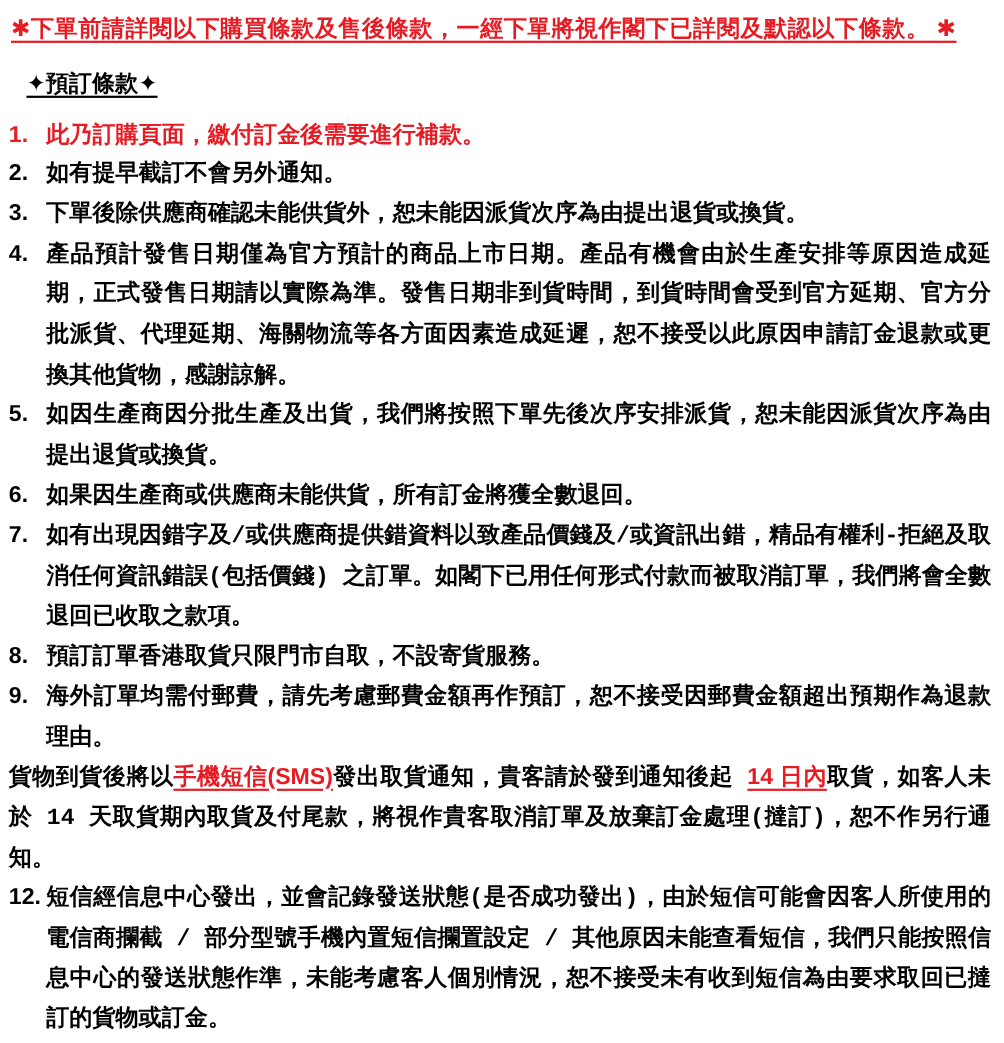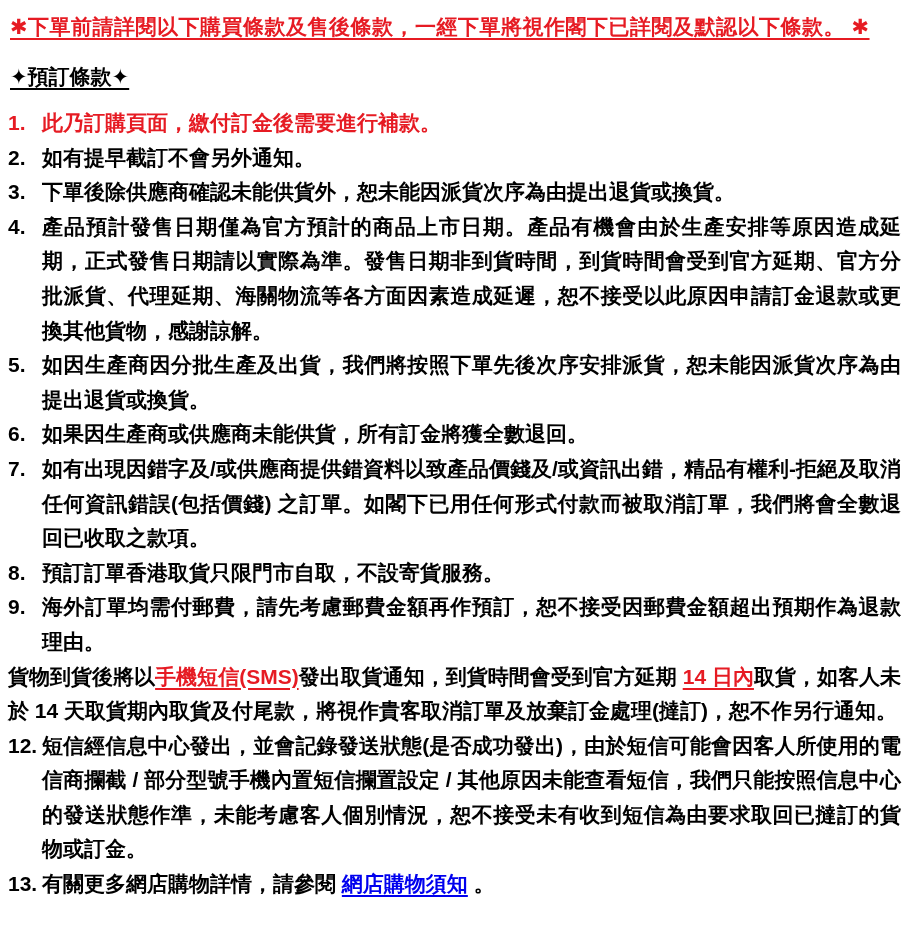--- a/index.html
+++ b/index.html
@@ -25,41 +25,41 @@
     margin: 2px 0 0 2px;
     letter-spacing: 0.5px;
     white-space: nowrap;
   }
   .section-header {
     color: var(--text, #000);
     font-size: 21px;
     line-height: 30px;
     text-decoration: underline;
     text-underline-offset: 4px;
-    margin: 20px 0 0 2px;
+    margin: 20px 0 0 16px;
     display: inline-block;
   }
   .terms {
     margin-top: 14px;
   }
   .term {
     display: flex;
     font-size: 21px;
     line-height: 34.6px;
   }
   .term-num {
     flex: 0 0 34px;
     white-space: nowrap;
   }
   .term-body {
     flex: 1;
     text-align: justify;
     text-justify: inter-ideograph;
   }
-  .seg-normal { color: var(--text, #000); }
+  .seg-normal { color: var(--text, #000); font-family: Liberation Mono, monospace; }
   .seg-red { color: var(--red, #e61b23); }
   .num-red { color: var(--red, #e61b23); }
   .seg-red-underline {
     color: var(--red, #e61b23);
     text-decoration: underline;
     text-underline-offset: 4px;
     margin-top: 16px;
   }
   .seg-link {
     color: var(--blue, #0000ee);
@@ -109,21 +109,21 @@
       </div>
       <div class="term">
         <span class="term-num">8.</span>
         <span class="term-body"><span class="seg-normal">預訂訂單香港取貨只限門市自取，不設寄貨服務。</span></span>
       </div>
       <div class="term">
         <span class="term-num">9.</span>
         <span class="term-body"><span class="seg-normal">海外訂單均需付郵費，請先考慮郵費金額再作預訂，恕不接受因郵費金額超出預期作為退款理由。</span></span>
       </div>
       <div class="term">
-        <span class="term-body"><span class="seg-normal">貨物到貨後將以</span><span class="seg-red-underline">手機短信(SMS)</span><span class="seg-normal">發出取貨通知，到貨時間會受到官方延期 </span><span class="seg-red-underline">14 日內</span><span class="seg-normal">取貨，如客人未於 14 天取貨期內取貨及付尾款，將視作貴客取消訂單及放棄訂金處理(撻訂)，恕不作另行通知。</span></span>
+        <span class="term-body"><span class="seg-normal">貨物到貨後將以</span><span class="seg-red-underline">手機短信(SMS)</span><span class="seg-normal">發出取貨通知，貴客請於發到通知後起 </span><span class="seg-red-underline">14 日內</span><span class="seg-normal">取貨，如客人未於 14 天取貨期內取貨及付尾款，將視作貴客取消訂單及放棄訂金處理(撻訂)，恕不作另行通知。</span></span>
       </div>
       <div class="term">
         <span class="term-num">12.</span>
         <span class="term-body"><span class="seg-normal">短信經信息中心發出，並會記錄發送狀態(是否成功發出)，由於短信可能會因客人所使用的電信商攔截 / 部分型號手機內置短信攔置設定 / 其他原因未能查看短信，我們只能按照信息中心的發送狀態作準，未能考慮客人個別情況，恕不接受未有收到短信為由要求取回已撻訂的貨物或訂金。</span></span>
       </div>
       <div class="term">
         <span class="term-num">13.</span>
         <span class="term-body"><span class="seg-normal">有關更多網店購物詳情，請參閱 </span><span class="seg-link">網店購物須知</span><span class="seg-normal"> 。</span></span>
       </div>
     </div>

